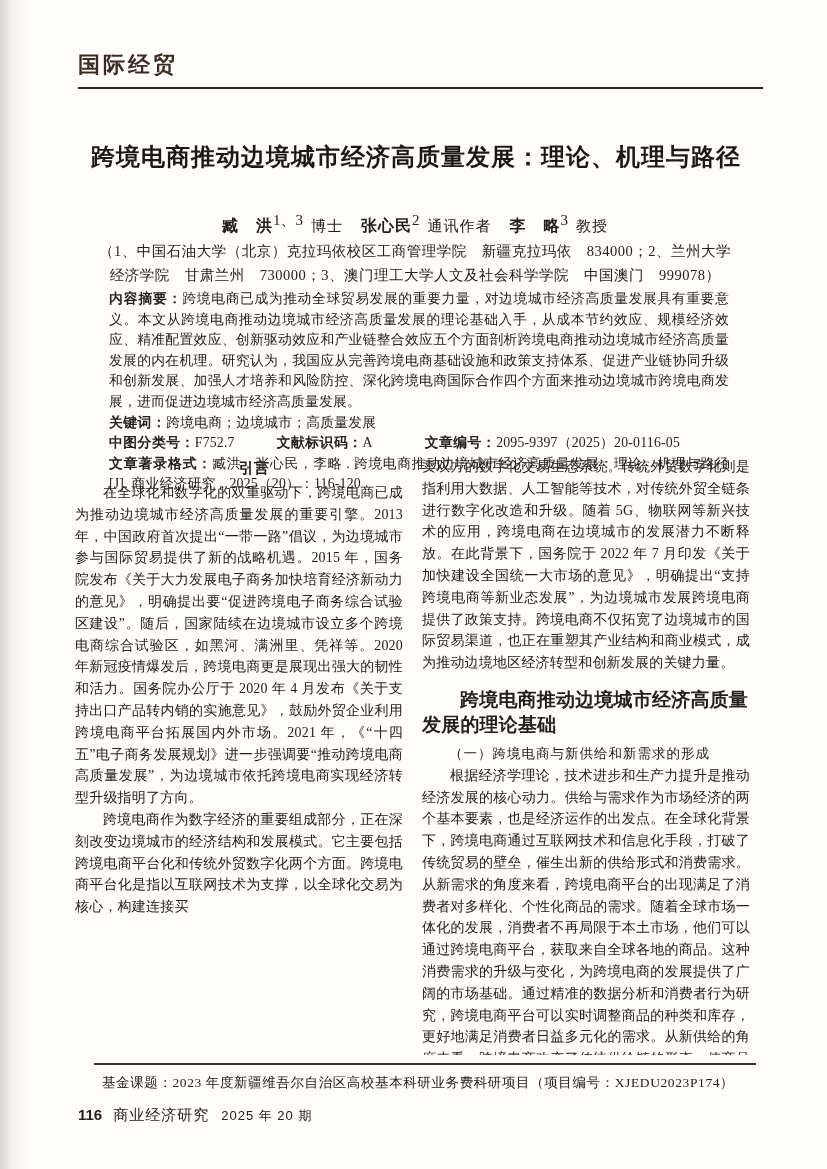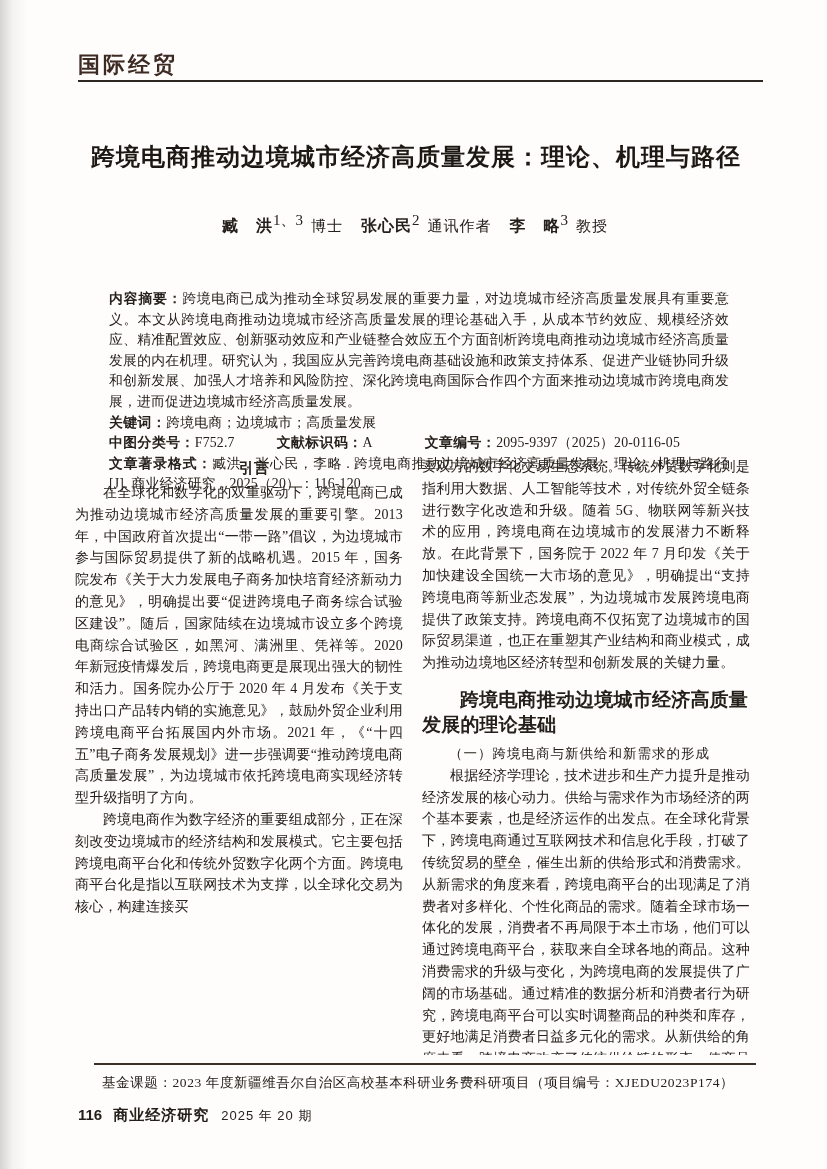--- a/index.html
+++ b/index.html
@@ -8,21 +8,21 @@
     position:relative;width:827px;height:1169px;margin:0 auto;
     background:#fefdfb;color:#25201b;overflow:hidden;
   }
   .page::before{ 
     content:"";position:absolute;left:0;top:0;bottom:0;width:28px;
     background:linear-gradient(to right,rgba(110,104,98,0.28),rgba(110,104,98,0.07) 45%,rgba(110,104,98,0) 100%);
     pointer-events:none;z-index:5;
   }
   .masthead{
     position:absolute;top:50px;left:78px;right:64px;
-    border-bottom:2px solid #2e2620;padding-bottom:0;
+    border-bottom:2px solid #2e2620;padding-bottom:7px;
   }
   .section-label{
     font-family:"Liberation Sans","DejaVu Sans",sans-serif;
     font-weight:bold;font-size:22px;letter-spacing:3px;color:#3d2a23;
   }
   .article-title{
     position:absolute;top:141px;left:60px;right:55px;margin:0;
     text-align:center;font-family:"Liberation Sans","DejaVu Sans",sans-serif;
     font-weight:bold;font-size:24px;letter-spacing:1px;color:#1d1813;
   }
@@ -73,40 +73,44 @@
   .footnote{
     position:absolute;top:1073px;left:75px;right:70px;margin:0;
     font-size:13.5px;letter-spacing:0.6px;text-indent:2em;line-height:20px;
   }
   .page-footer{
     position:absolute;top:1106px;left:78px;
     display:flex;align-items:baseline;
     font-family:"Liberation Sans","DejaVu Sans",sans-serif;
   }
   .page-number{font-weight:bold;font-size:15px;margin-right:11px;}
-  .journal-name{font-weight:bold;font-size:15px;letter-spacing:1px;margin-right:12px;}
+  .journal-name{font-weight:normal;font-size:15px;letter-spacing:1px;margin-right:12px;}
   .journal-issue{font-size:13px;letter-spacing:1px;}
 </style>
 </head>
 <body>
 
 <div class="page">
 
   <div class="masthead">
     <span class="section-label">国际经贸</span>
   </div>
 
   <h1 class="article-title">跨境电商推动边境城市经济高质量发展：理论、机理与路径</h1>
 
   <div class="authors">
     <span class="author-group"><span class="author-name">臧　洪</span><sup>1、3</sup><span class="author-role">博士</span></span>
     <span class="author-group"><span class="author-name">张心民</span><sup>2</sup><span class="author-role">通讯作者</span></span>
     <span class="author-group"><span class="author-name">李　略</span><sup>3</sup><span class="author-role">教授</span></span>
   </div>
 
+  <div class="affiliation">
+    <span>（1、中国石油大学（北京）克拉玛依校区工商管理学院　新疆克拉玛依　834000；2、兰州大学</span>
+    <span>经济学院　甘肃兰州　730000；3、澳门理工大学人文及社会科学学院　中国澳门　999078）</span>
+  </div>
 
   <section class="meta">
     <p><span class="lbl">内容摘要：</span><span>跨境电商已成为推动全球贸易发展的重要力量，对边境城市经济高质量发展具有重要意义。本文从跨境电商推动边境城市经济高质量发展的理论基础入手，从成本节约效应、规模经济效应、精准配置效应、创新驱动效应和产业链整合效应五个方面剖析跨境电商推动边境城市经济高质量发展的内在机理。研究认为，我国应从完善跨境电商基础设施和政策支持体系、促进产业链协同升级和创新发展、加强人才培养和风险防控、深化跨境电商国际合作四个方面来推动边境城市跨境电商发展，进而促进边境城市经济高质量发展。</span></p>
     <p><span class="lbl">关键词：</span><span>跨境电商；边境城市；高质量发展</span></p>
     <p><span class="lbl">中图分类号：</span><span class="gap-a">F752.7</span><span class="lbl">文献标识码：</span><span class="gap-b">A</span><span class="lbl">文章编号：</span><span>2095-9397（2025）20-0116-05</span></p>
     <p><span class="lbl">文章著录格式：</span><span>臧洪，张心民，李略 . 跨境电商推动边境城市经济高质量发展：理论、机理与路径 [J]. 商业经济研究，2025（20）：116-120</span></p>
   </section>
 
   <div class="columns">
     <div class="col">

